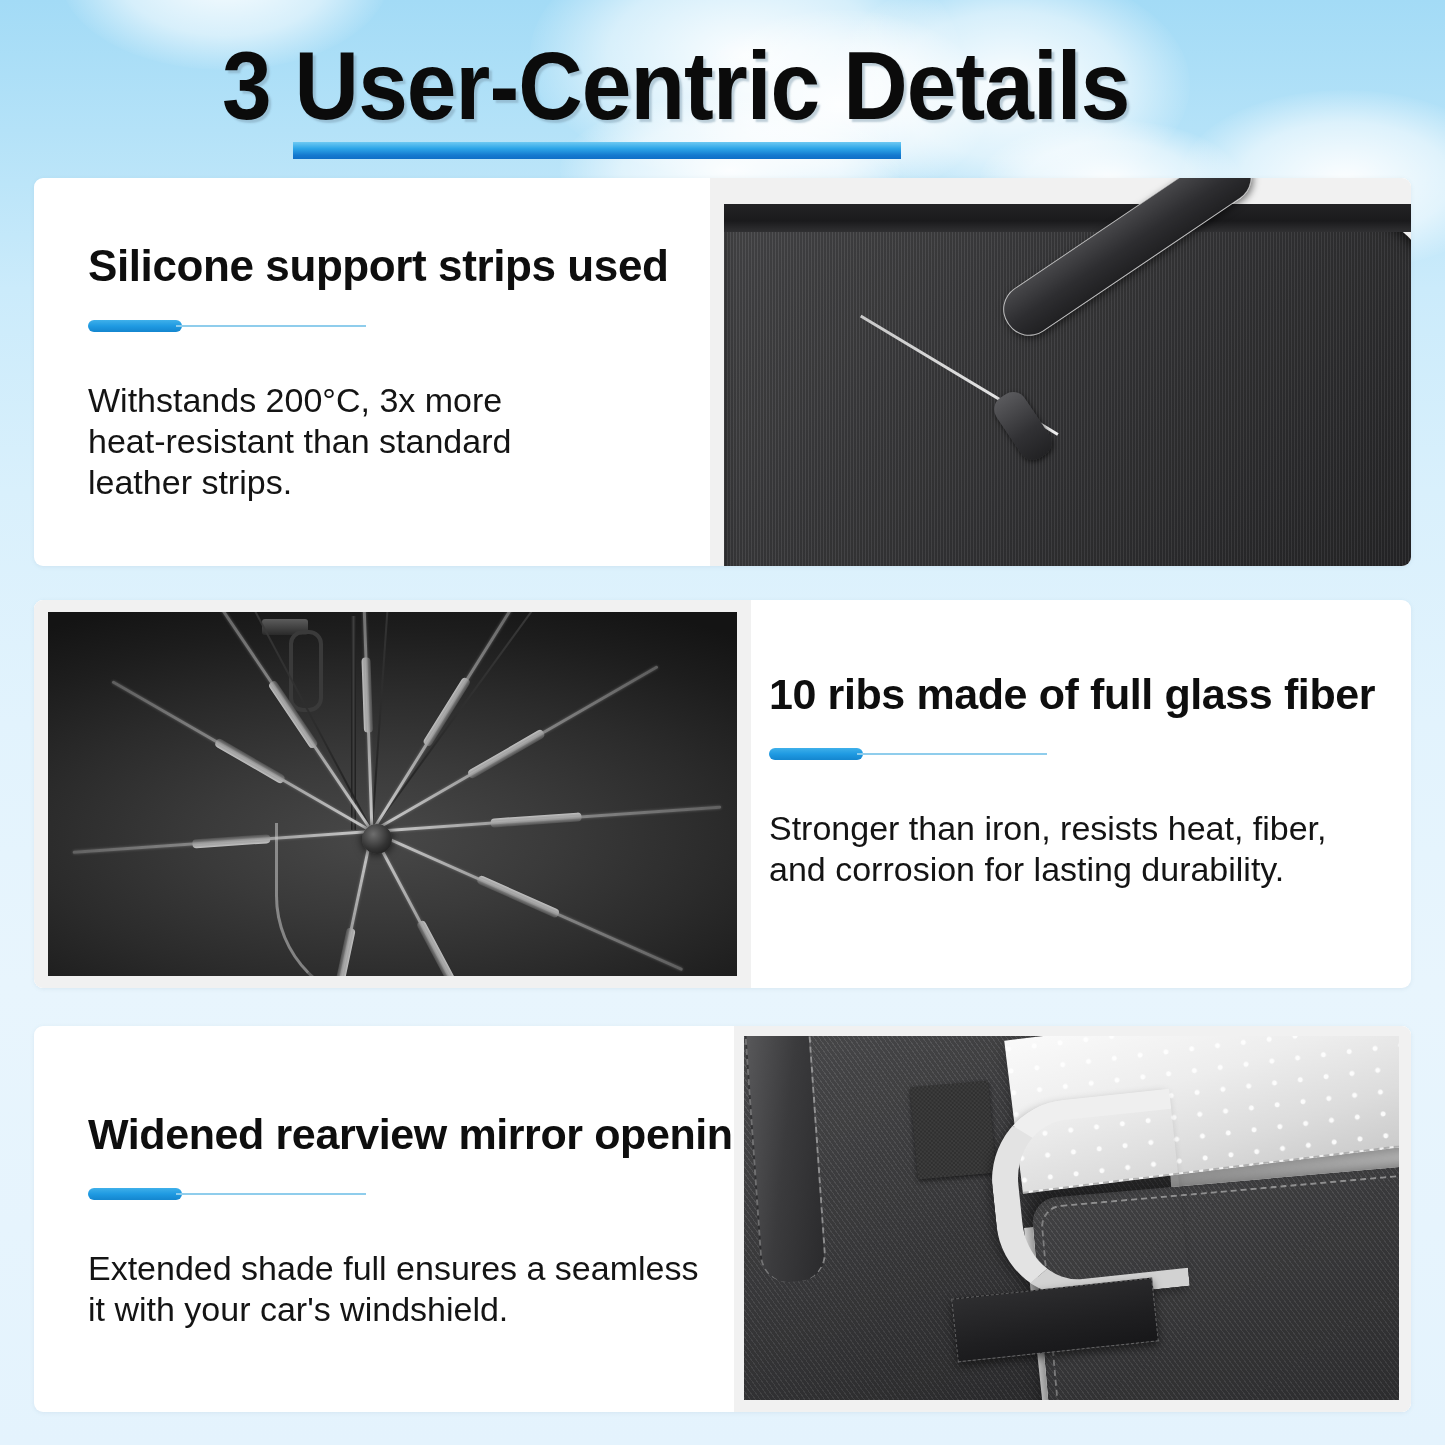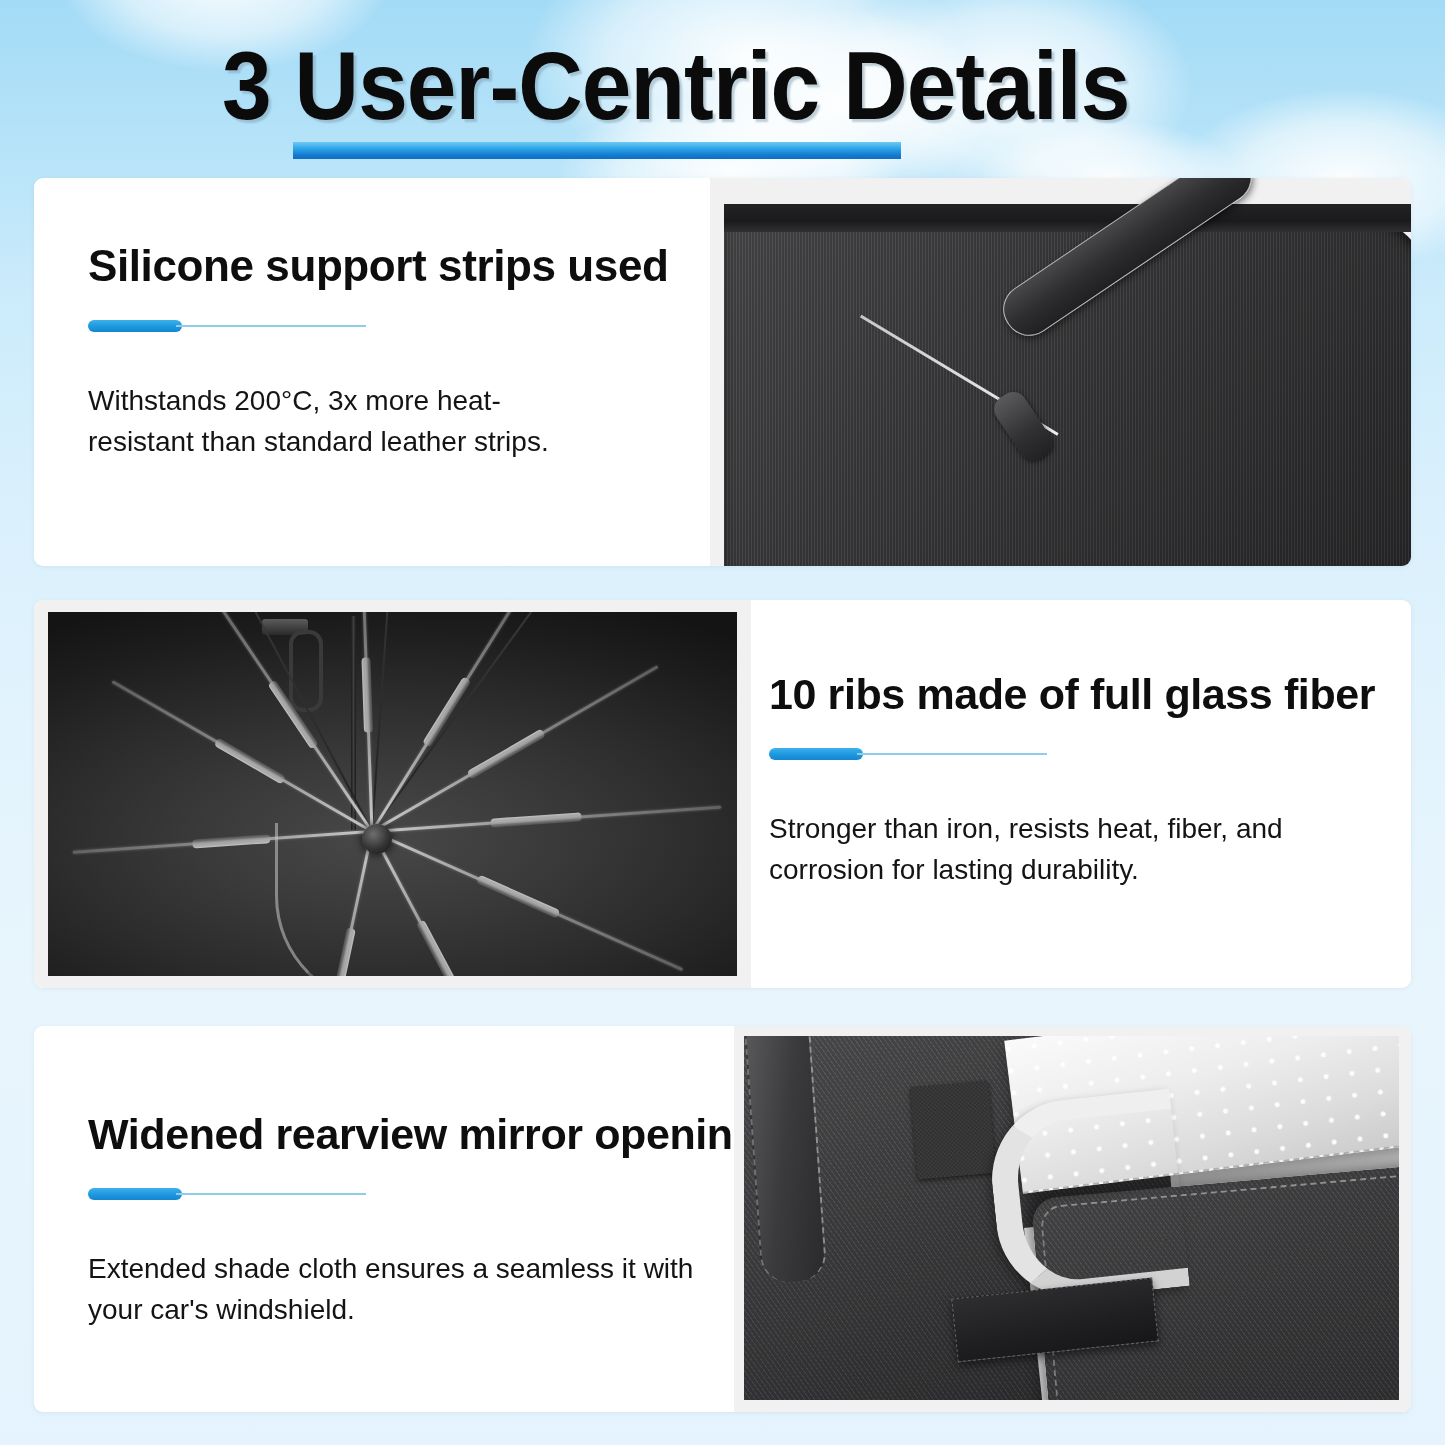--- a/index.html
+++ b/index.html
@@ -135,21 +135,21 @@
     left: 88px;
     top: 5px;
     width: 190px;
     height: 2px;
     background: #8fcdec;
   }
 
   .feature-body {
     margin: 48px 0 0 0;
     font-family: "Liberation Sans", sans-serif;
-    font-size: 28px;
+    font-size: 34px;
     line-height: 41px;
     color: #141414;
     max-width: 470px;
   }
   #card-2 .feature-body { max-width: 600px; }
   #card-3 .feature-body { max-width: 620px; }
 
   
   .photo-pane {
     position: relative;
@@ -504,21 +504,21 @@
 </div>
 
 <div class="card" id="card-3">
   <div class="card-inner">
     <div class="text-pane">
       <h2 class="feature-heading">Widened rearview mirror opening</h2>
       <div class="divider">
         <div class="seg-thick"></div>
         <div class="seg-thin"></div>
       </div>
-      <p class="feature-body">Extended shade cloth ensures a seamless it with your car's windshield.</p>
+      <p class="feature-body">Extended shade full ensures a seamless it with your car's windshield.</p>
     </div>
     <div class="photo-pane" id="photo-3">
       <div class="photo-frame">
         <div class="scene">
           <div class="edge-nub"></div>
           <div class="panel-left"></div>
           <div class="seam-strip"></div>
           <div class="velcro-patch"></div>
           <div class="gap-light"></div>
           <div class="panel-right"></div>

